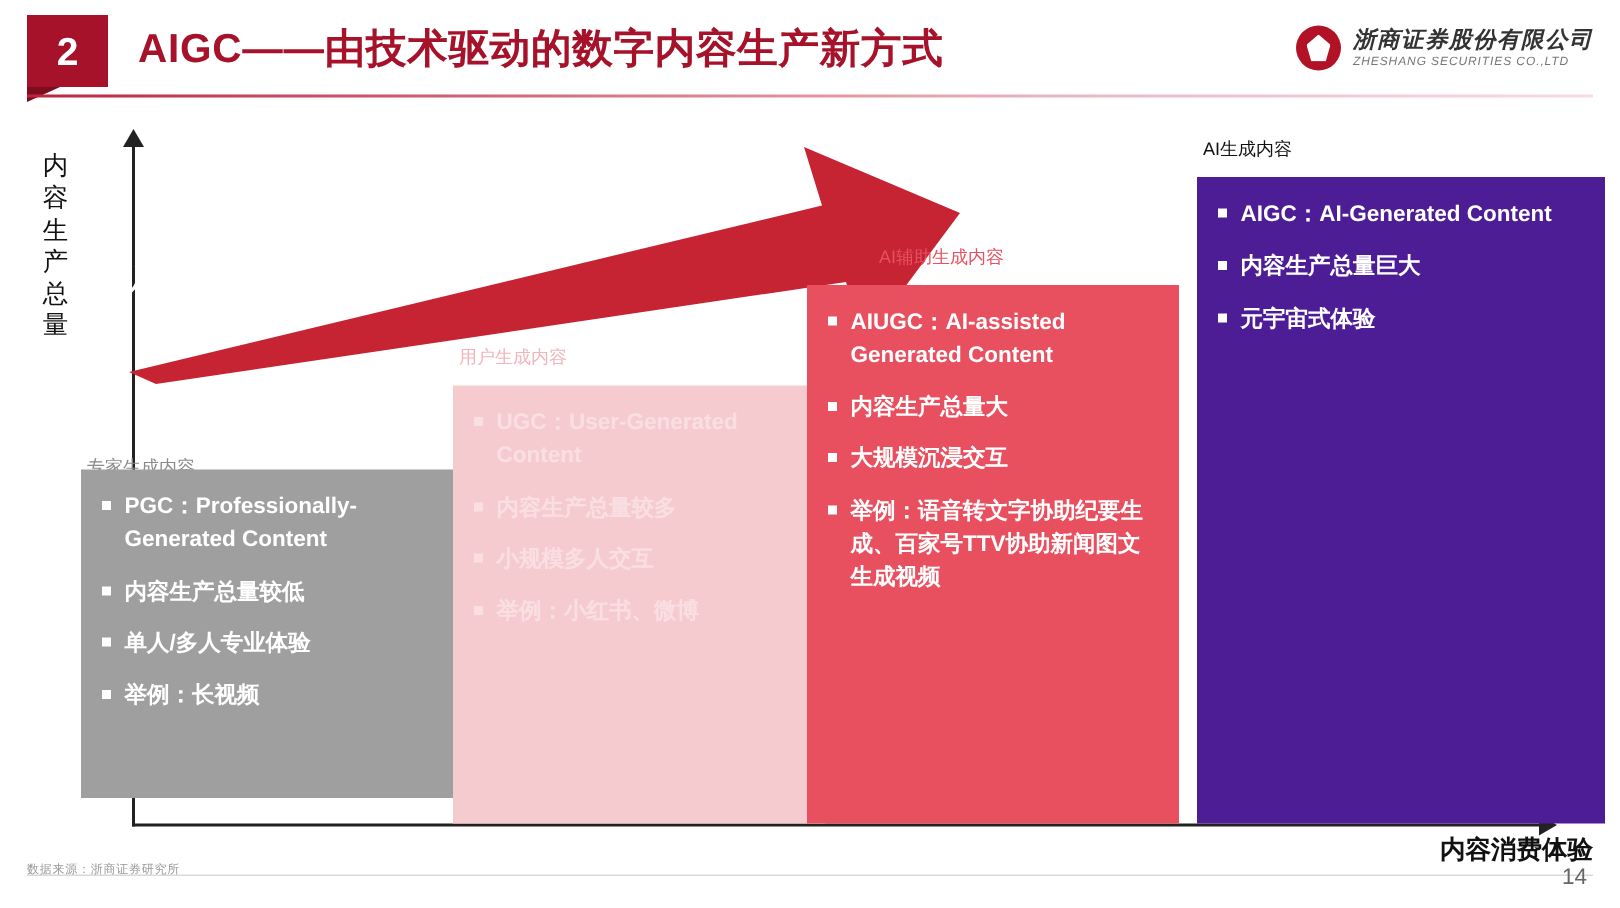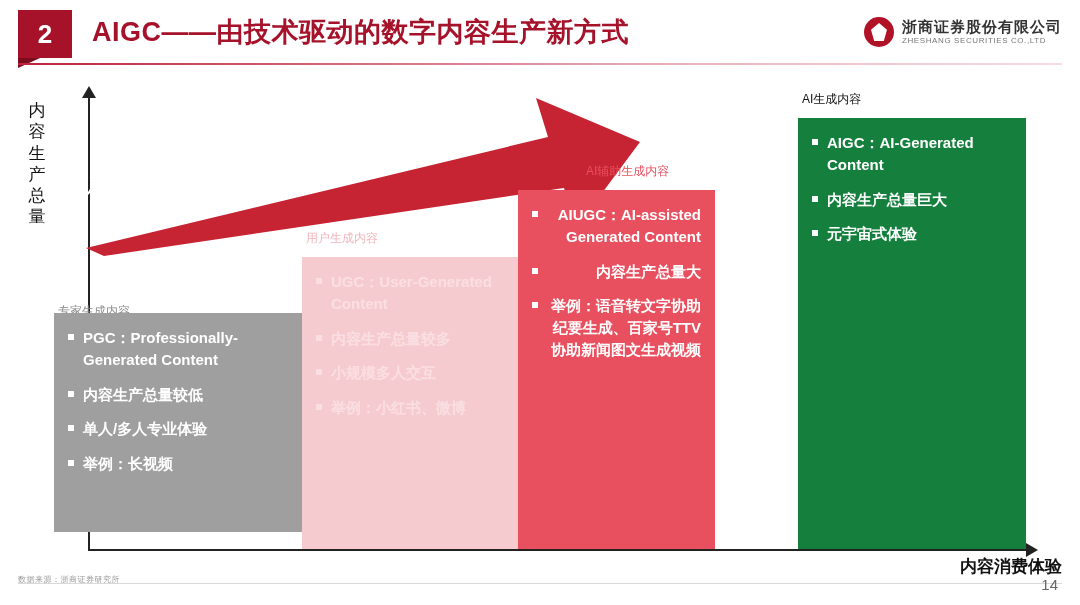--- a/index.html
+++ b/index.html
@@ -31,21 +31,21 @@
     letter-spacing:0.5px;
     white-space:nowrap;
   }
   #header-rule{
     position:absolute;left:18px;top:63px;width:1044px;height:2px;
     background:linear-gradient(to right,#c0223c,#e9b5bf 65%,#f5dde2);
   }
   
   #logo{
     position:absolute;right:18px;top:12px;height:40px;
-    display:flex;align-items:center;gap:8px;
+    display:flex;align-items:center;gap:8px;font-style:italic;
   }
   #logo-mark{
     width:30px;height:30px;border-radius:50%;
     background:#b11226;position:relative;flex:none;
   }
   #logo-mark:after{
     content:"";position:absolute;left:7px;top:6px;width:16px;height:18px;
     background:#ffffff;
     clip-path:polygon(50% 0%,100% 38%,80% 100%,20% 100%,0% 38%);
   }
@@ -109,26 +109,26 @@
   #col-pgc{left:54px;top:313px;width:248px;height:219px;background:#9f9f9f;}
   #col-pgc-title{left:58px;top:303px;color:#8a8a8a;}
   #col-pgc .bullets li{color:#ffffff;}
   #col-pgc .bullets li:before{background:#ffffff;}
   
   #col-ugc{left:302px;top:257px;width:248px;height:292px;background:#f6cbcf;}
   #col-ugc-title{left:306px;top:230px;color:#f0b5bb;}
   #col-ugc .bullets li{color:#fadfe2;}
   #col-ugc .bullets li:before{background:#fadfe2;}
   
-  #col-aiugc{left:518px;top:190px;width:197px;height:359px;background:#e8505f;text-align:right;}
+  #col-aiugc{left:538px;top:190px;width:248px;height:359px;background:#e8505f;}
   #col-aiugc-title{left:554px;top:163px;color:#e8505f;margin-left:32px;}
   #col-aiugc .bullets li{color:#ffffff;}
   #col-aiugc .bullets li:before{background:#ffffff;}
   
-  #col-aigc{left:798px;top:118px;width:228px;height:431px;background:#15803d;}
+  #col-aigc{left:798px;top:118px;width:272px;height:431px;background:#4c1d95;}
   #col-aigc-title{left:802px;top:91px;color:#111111;}
   #col-aigc .bullets li{color:#ffffff;}
   #col-aigc .bullets li:before{background:#ffffff;}
 
   
   #footer-rule{
     position:absolute;left:18px;top:583px;width:1044px;height:1px;background:#d9d9d9;
   }
   #source-note{
     position:absolute;left:18px;top:574px;font-size:8px;color:#999999;letter-spacing:0.5px;
@@ -184,20 +184,21 @@
     <li>小规模多人交互</li>
     <li>举例：小红书、微博</li>
   </ul>
 </div>
 
 <div id="col-aiugc-title" class="col-title">AI辅助生成内容</div>
 <div id="col-aiugc" class="col">
   <ul class="bullets">
     <li>AIUGC：AI-assisted Generated Content</li>
     <li>内容生产总量大</li>
+    <li>大规模沉浸交互</li>
     <li>举例：语音转文字协助纪要生成、百家号TTV协助新闻图文生成视频</li>
   </ul>
 </div>
 
 <div id="col-aigc-title" class="col-title">AI生成内容</div>
 <div id="col-aigc" class="col">
   <ul class="bullets">
     <li>AIGC：AI-Generated Content</li>
     <li>内容生产总量巨大</li>
     <li>元宇宙式体验</li>

